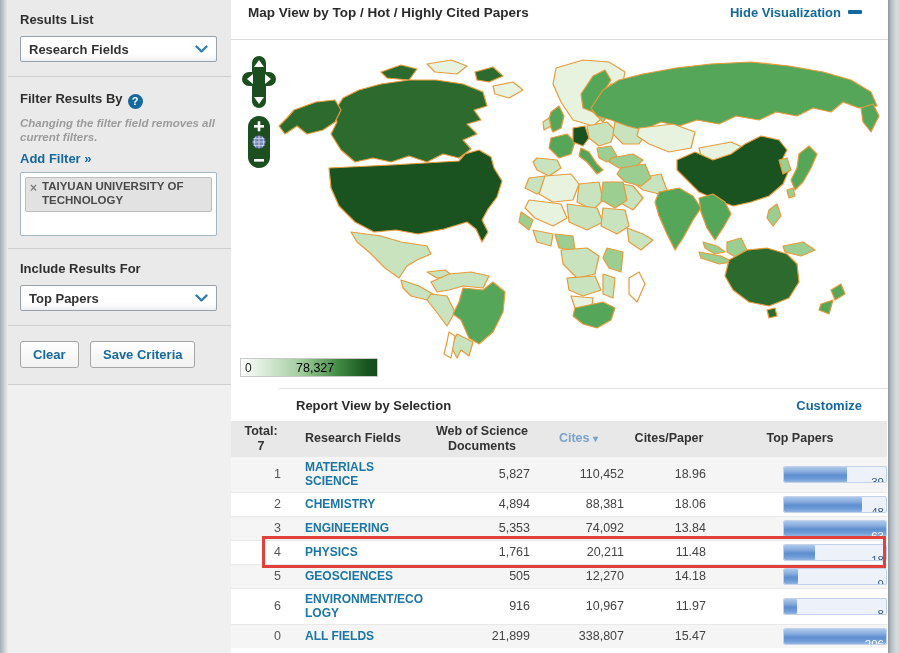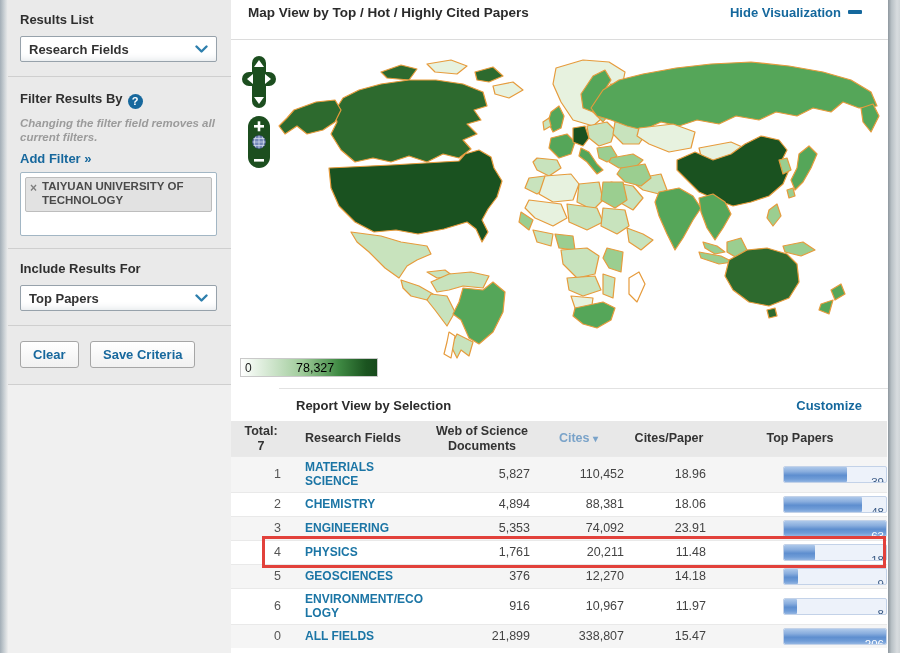--- a/index.html
+++ b/index.html
@@ -304,21 +304,21 @@
                 <div class="bar-fill" style="width: 76%;"></div>
                 <span class="bar-label">48</span>
               </div>
             </div>
           </div>
           <div class="trow stripe">
             <div class="td c-rank">3</div>
             <div class="td c-field"><a href="#">ENGINEERING</a></div>
             <div class="td c-docs">5,353</div>
             <div class="td c-cites">74,092</div>
-            <div class="td c-cpp">23.91</div>
+            <div class="td c-cpp">13.84</div>
             <div class="td c-top">
               <div class="bar-track full">
                 <div class="bar-fill" style="width: 100%;"></div>
                 <span class="bar-label">63</span>
               </div>
             </div>
           </div>
           <div class="trow">
             <div class="td c-rank">4</div>
             <div class="td c-field"><a href="#">PHYSICS</a></div>
@@ -328,21 +328,21 @@
             <div class="td c-top">
               <div class="bar-track">
                 <div class="bar-fill" style="width: 30%;"></div>
                 <span class="bar-label">18</span>
               </div>
             </div>
           </div>
           <div class="trow stripe">
             <div class="td c-rank">5</div>
             <div class="td c-field"><a href="#">GEOSCIENCES</a></div>
-            <div class="td c-docs">376</div>
+            <div class="td c-docs">505</div>
             <div class="td c-cites">12,270</div>
             <div class="td c-cpp">14.18</div>
             <div class="td c-top">
               <div class="bar-track">
                 <div class="bar-fill" style="width: 14%;"></div>
                 <span class="bar-label">9</span>
               </div>
             </div>
           </div>
           <div class="trow">

